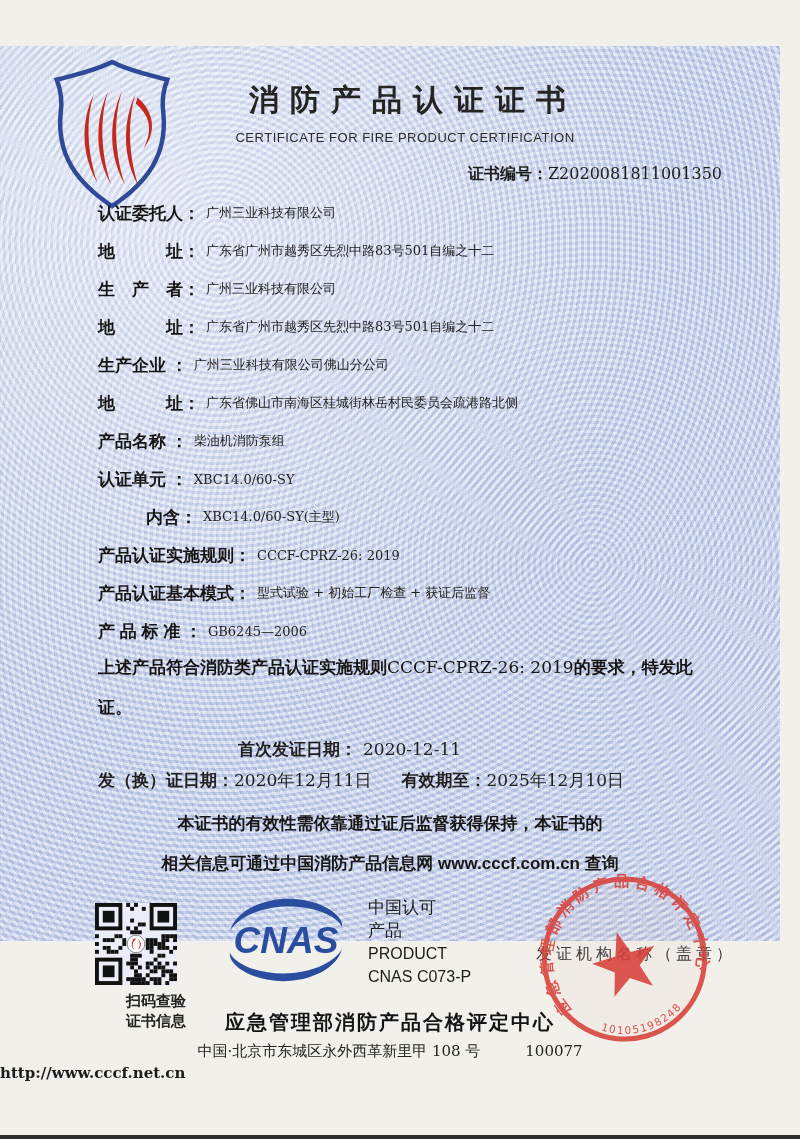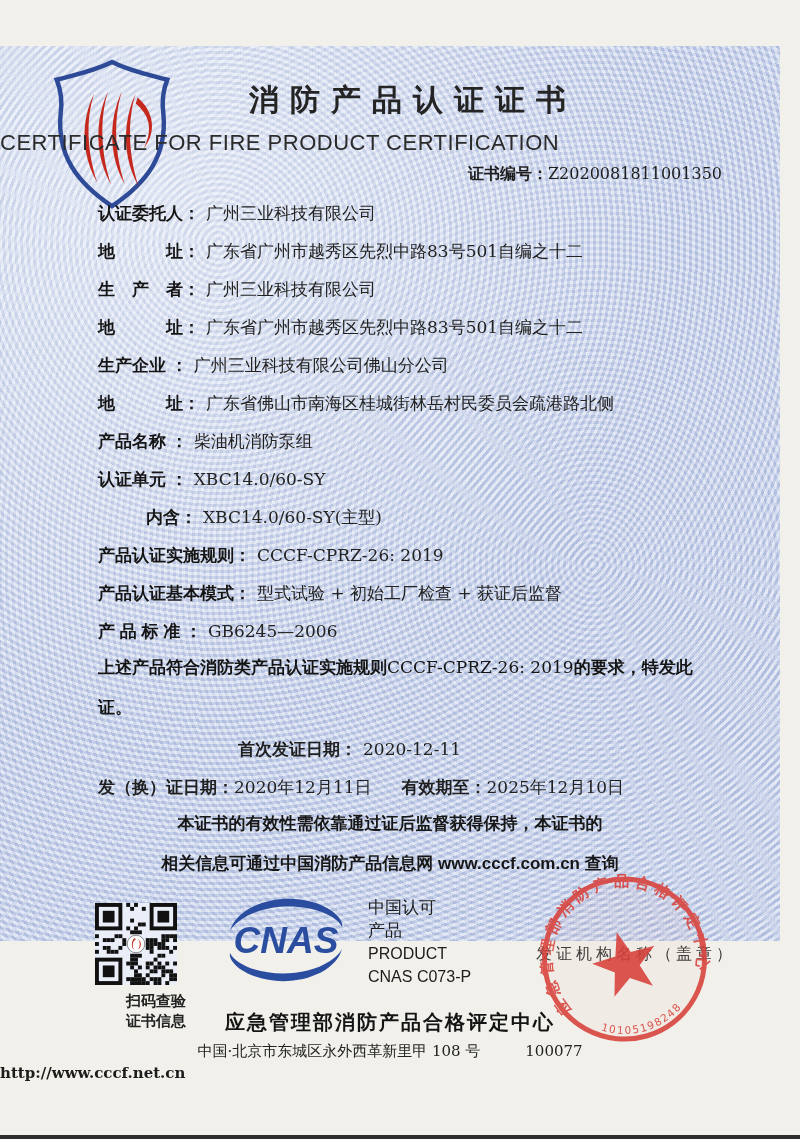--- a/index.html
+++ b/index.html
@@ -27,47 +27,47 @@
   .abs { position:absolute; }
 
   
   .logo { left:42px; top:10px; }
   .title {
     left:0; right:0; top:34px; text-align:center; padding-left:46px;
     font-family:"DejaVu Serif", serif; font-weight:bold;
     font-size:30px; letter-spacing:11px; color:#242424;
   }
   .subtitle {
-    left:0; right:0; top:84px; text-align:left; 
-    font-size:22px; letter-spacing:.5px; color:#2b2b2b;
+    left:0; right:0; top:84px; text-align:center; padding-left:30px;
+    font-size:13px; letter-spacing:.5px; color:#2b2b2b;
   }
   .cert-no {
     right:58px; top:118px;
     font-family:"DejaVu Serif", serif; font-size:16px; color:#1d1d1d;
   }
   .cert-no .lbl { font-weight:bold; }
 
   
   .fields { left:98px; right:52px; top:148px; }
   .frow { height:38px; display:flex; align-items:center; white-space:nowrap; }
   .frow .lbl { font-weight:bold; font-size:17px; color:#151515; }
-  .frow .val { font-family:"DejaVu Serif", serif; font-size:17px; color:#222; margin-left:6px; }
+  .frow .val { font-family:"DejaVu Serif", serif; font-size:13px; color:#222; margin-left:6px; }
   .frow.indent { padding-left:48px; }
 
   .statement {
     left:98px; right:56px; top:601px;
     font-weight:bold; font-size:17px; line-height:40px; color:#151515;
   }
   .statement .latin { font-family:"DejaVu Serif", serif; font-weight:normal; }
 
   .first-issue { left:238px; top:685px; height:36px; display:flex; align-items:center; }
   .first-issue .lbl { font-weight:bold; font-size:17px; }
   .first-issue .val { font-family:"DejaVu Serif", serif; font-size:17px; margin-left:6px; }
 
-  .dates { left:98px; top:723px; height:36px; display:flex; align-items:center; white-space:nowrap; }
+  .dates { left:98px; top:723px; height:36px; display:flex; white-space:nowrap; }
   .dates .lbl { font-weight:bold; font-size:17px; }
   .dates .val { font-family:"DejaVu Serif", serif; font-size:17px; }
   .dates .gap { width:30px; }
 
   .notes {
     left:0; right:0; top:758px; text-align:center;
     font-weight:600; font-size:17px; line-height:40px; color:#171717;
   }
 
   

